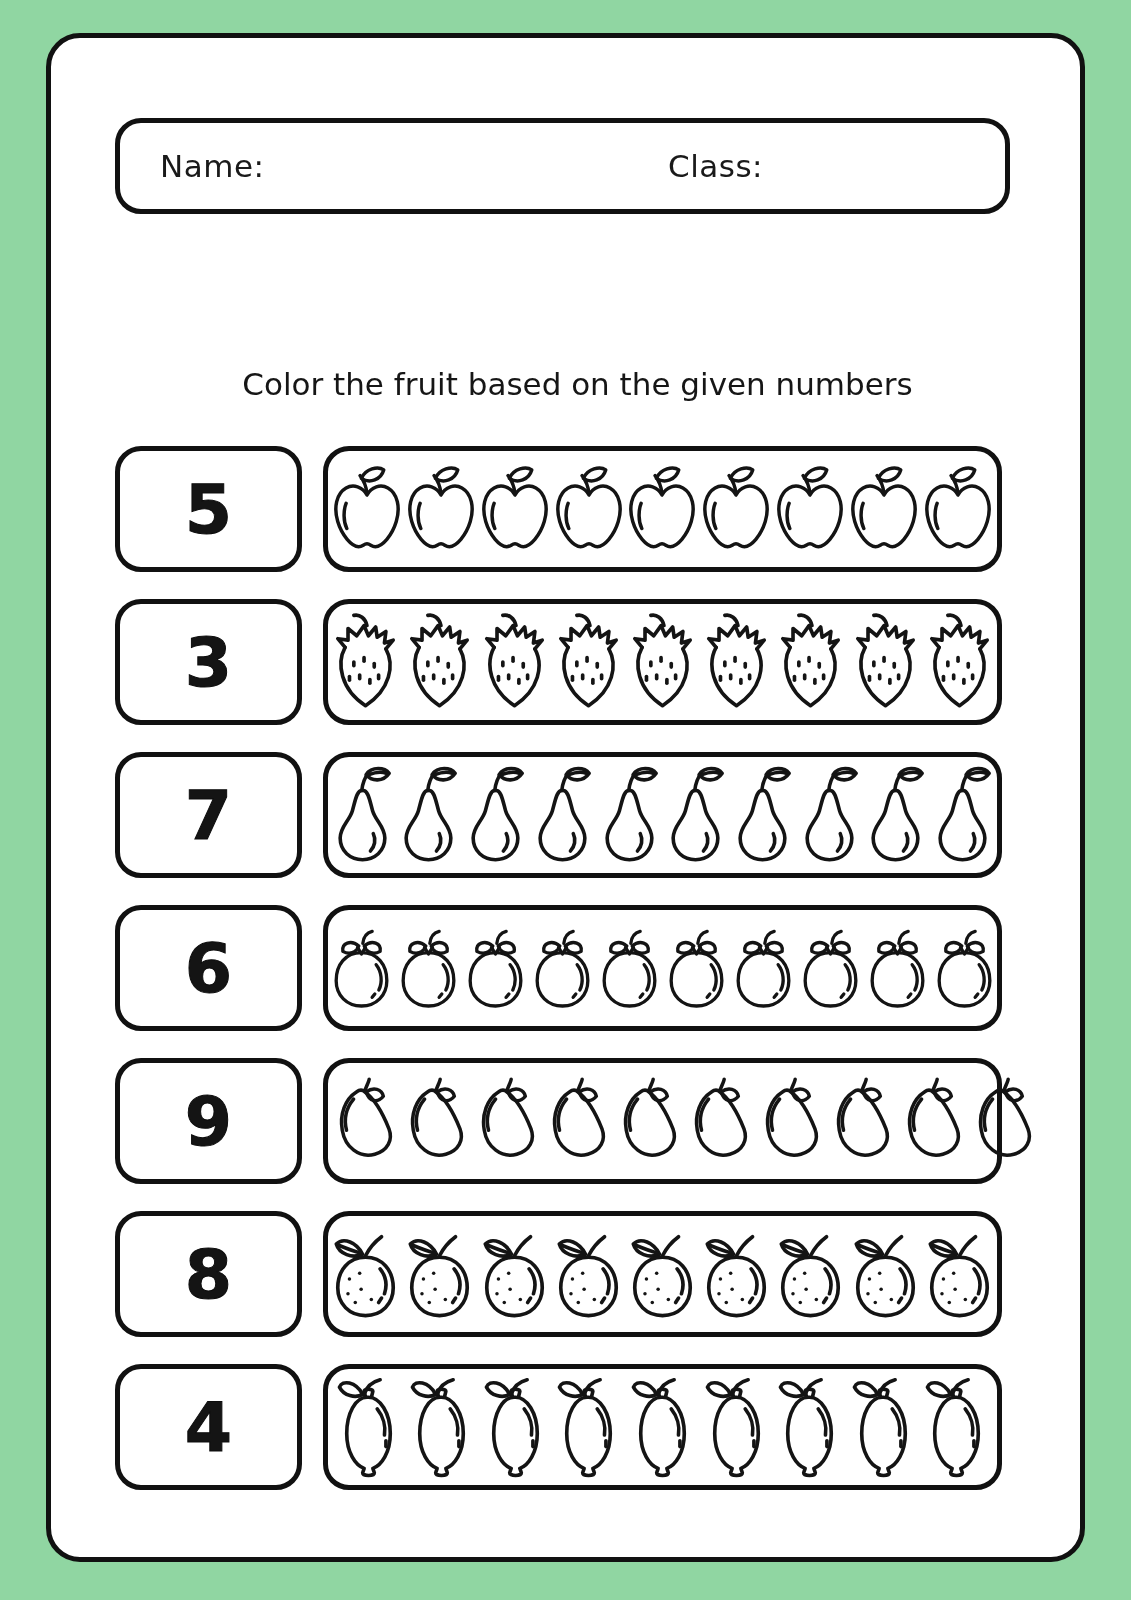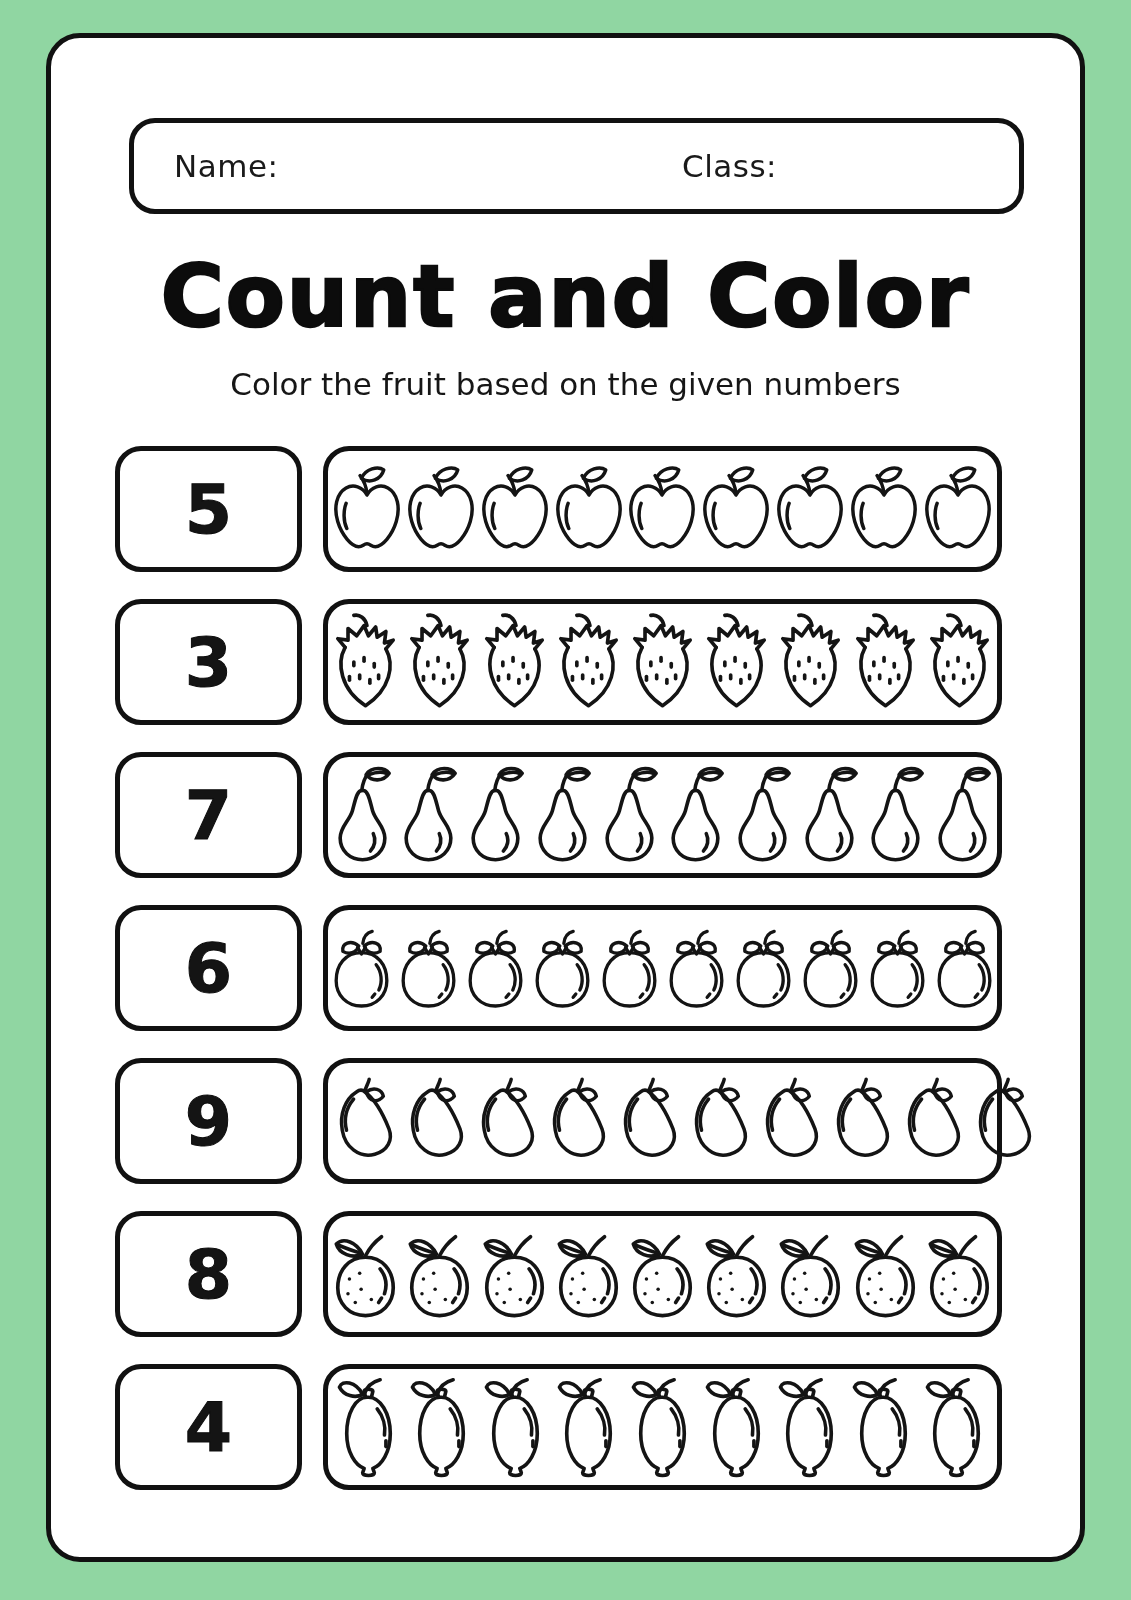--- a/index.html
+++ b/index.html
@@ -12,21 +12,21 @@
     overflow:hidden;
   }
   .page{
     position:absolute;left:46px;top:33px;
     width:1029px;height:1519px;
     background:#ffffff;
     border:5px solid #111111;
     border-radius:34px;
   }
   .header-box{
-    position:absolute;left:78px;top:80px;
+    position:absolute;left:64px;top:80px;
     width:885px;height:86px;
     border:5px solid #111111;
     border-radius:26px;
     display:flex;align-items:center;
   }
   .hdr-label{
     font-size:31px;
     letter-spacing:0.5px;
     color:#1a1a1a;
     margin-left:8px;
@@ -37,21 +37,21 @@
   .title{
     position:absolute;left:0;top:208px;width:100%;
     text-align:center;
     font-size:86px;
     font-weight:bold;
     letter-spacing:2px;
     color:#0c0c0c;
     -webkit-text-stroke:2.5px #0c0c0c;
   }
   .subtitle{
-    position:absolute;left:0;top:328px;width:100%;
+    position:absolute;left:12px;top:328px;width:100%;
     text-align:center;
     font-size:31px;
     color:#161616;
   }
   .rows{
     position:absolute;left:64px;top:408px;
     width:900px;
   }
   .count-row{
     display:flex;
@@ -169,21 +169,20 @@
 </svg>
 
 <div class="page">
 
   <div class="header-box">
     <span class="hdr-label name-label">Name:</span>
     <span class="field-area"></span>
     <span class="hdr-label class-label">Class:</span>
   </div>
 
-  <div class="title">Count and Color</div>
   <div class="subtitle">Color the fruit based on the given numbers</div>
 
   <div class="rows">
     <div class="count-row">
       <div class="number-box">
         <span>5</span>
       </div>
       <div class="fruit-box">
         <div class="fruit-tray">
             <svg class="fruit fruit-apple" viewBox="0 0 100 132" width="70" height="92">

